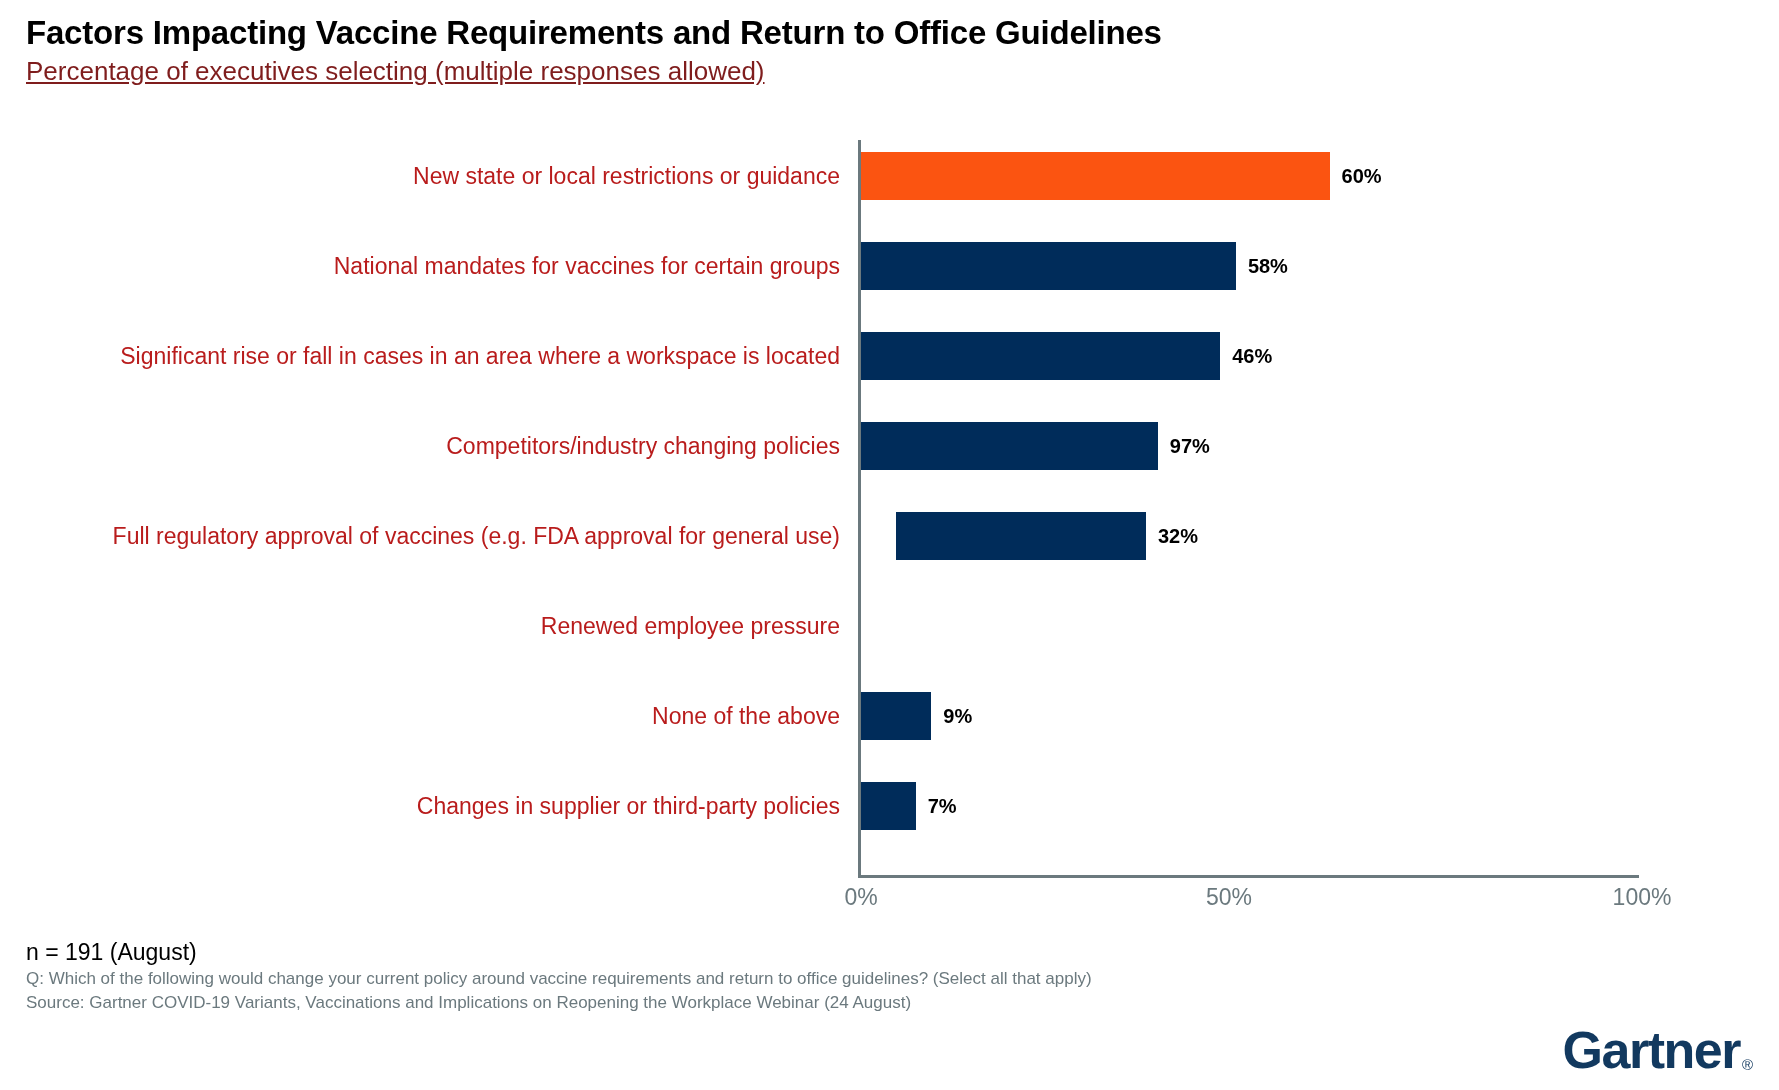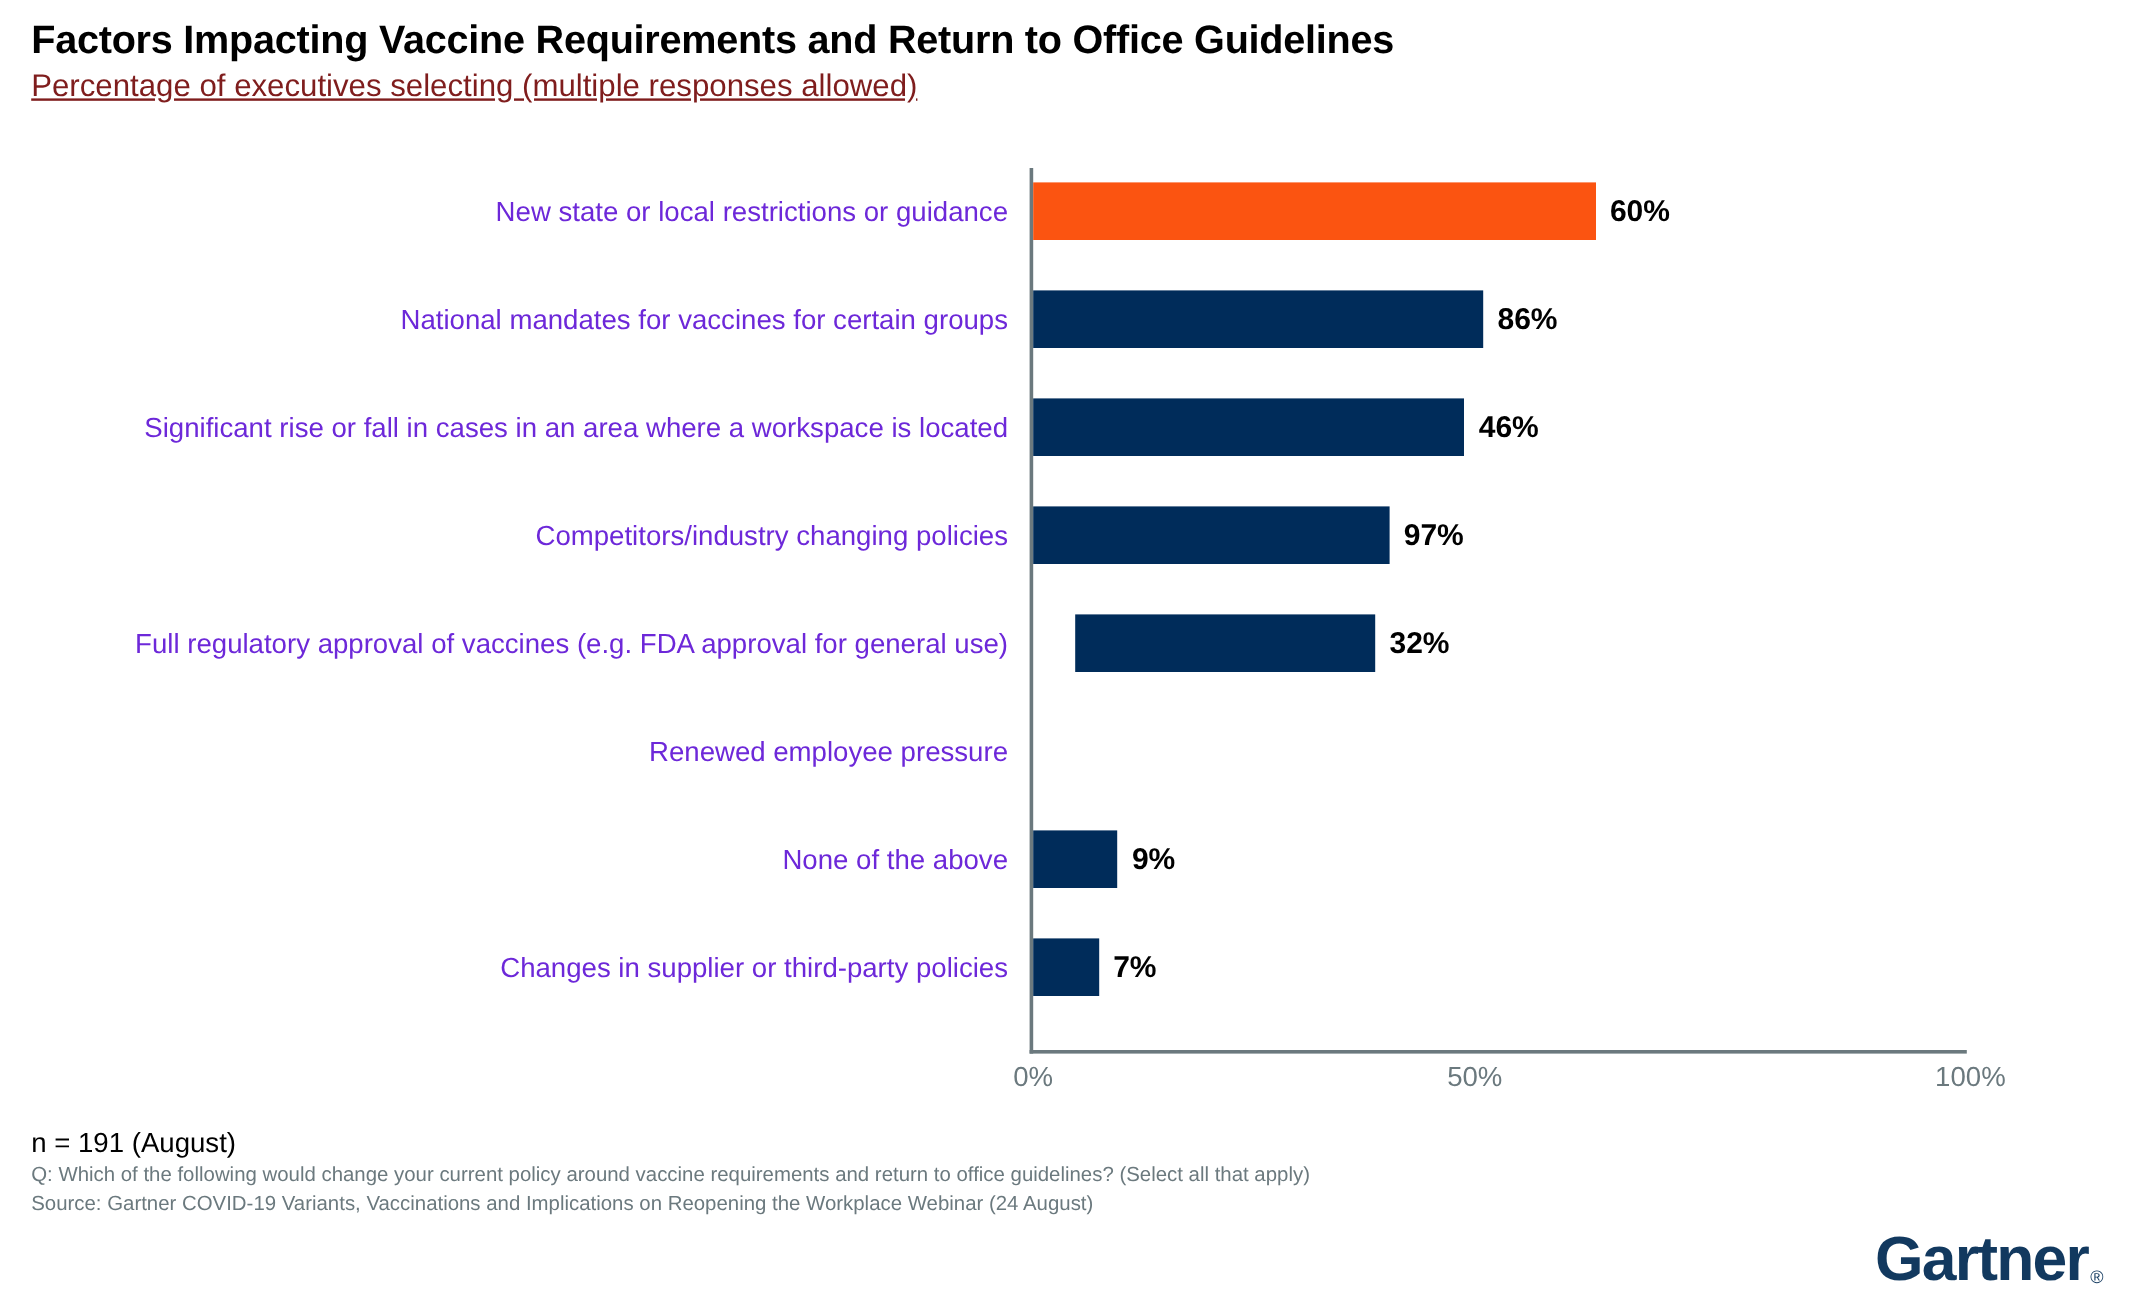--- a/index.html
+++ b/index.html
@@ -70,21 +70,21 @@
     width: 100%;
     height: 48px;
   }
   .cat-label {
     position: absolute;
     right: 18px;
     top: 0;
     height: 48px;
     line-height: 48px;
     font-size: 23px;
-    color: #6d28d9;
+    color: #b91c1c;
     white-space: nowrap;
     text-align: right;
   }
 
   
   .bars-col {
     position: absolute;
     left: 832px;
     top: 0;
     width: 895px;
@@ -120,21 +120,21 @@
     background: #002c5a;
   }
   .bar.highlight {
     background: #fb5411;
   }
   .bar-value {
     position: absolute;
     top: 0;
     height: 48px;
     line-height: 48px;
-    font-size: 25px;
+    font-size: 20px;
     font-weight: bold;
     color: #000000;
     white-space: nowrap;
   }
 
   
   .xticks {
     position: absolute;
     left: 832px;
     top: 744px;
@@ -236,21 +236,21 @@
   <div class="bars-col">
     <div class="axis-line"></div>
     <div class="axis-baseline"></div>
     <div class="rows" id="bar-rows">
         <div class="bar-track" style="top: 12px;">
           <div class="bar highlight" style="width: 468.6px;"></div>
           <div class="bar-value" style="left: 480.6px;">60%</div>
         </div>
         <div class="bar-track" style="top: 102px;">
           <div class="bar" style="width: 374.88px;"></div>
-          <div class="bar-value" style="left: 386.88px;">86%</div>
+          <div class="bar-value" style="left: 386.88px;">58%</div>
         </div>
         <div class="bar-track" style="top: 192px;">
           <div class="bar" style="width: 359.26px;"></div>
           <div class="bar-value" style="left: 371.26px;">46%</div>
         </div>
         <div class="bar-track" style="top: 282px;">
           <div class="bar" style="width: 296.78px;"></div>
           <div class="bar-value" style="left: 308.78px;">97%</div>
         </div>
         <div class="bar-track" style="top: 372px; margin-left: 35px;">

